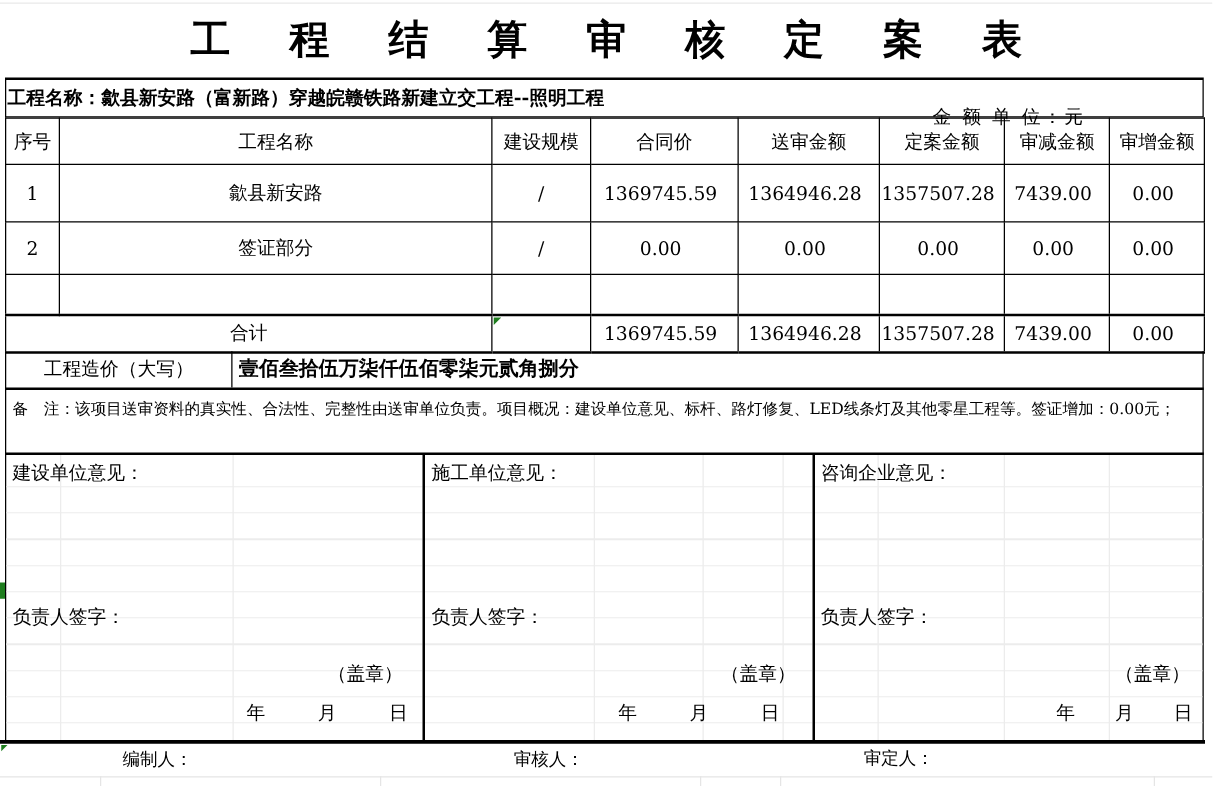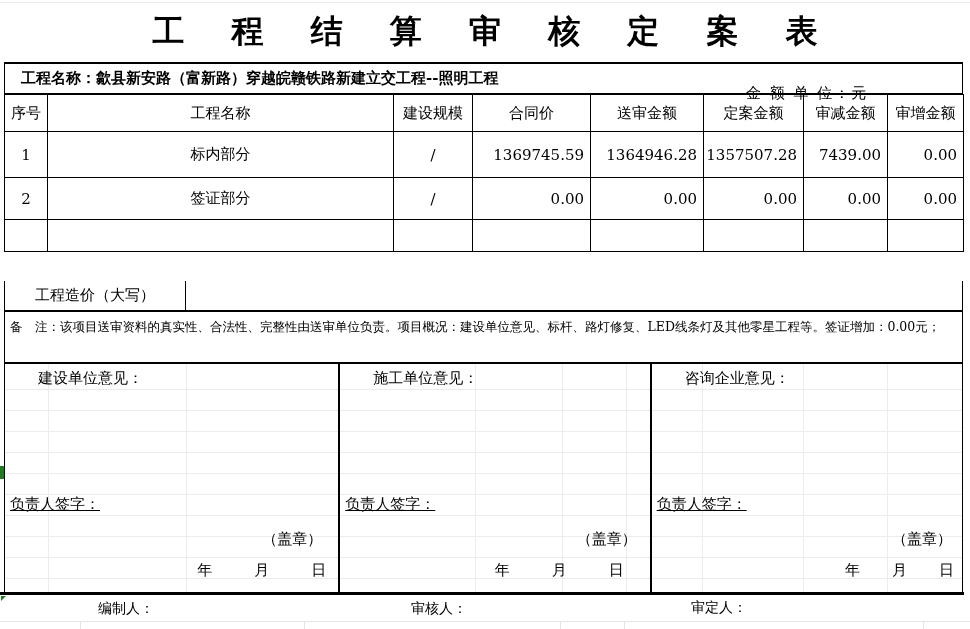--- a/index.html
+++ b/index.html
@@ -20,33 +20,33 @@
     position: absolute; top: 10px; left: 0; width: 100%;
     text-align: center; font-size: 32px; font-weight: bold;
     letter-spacing: 18px; padding-left: 18px; white-space: nowrap;
   }
 
   
   .band-name {
     position: absolute; top: 62px; left: 4px; width: 959px; height: 32px;
     border: 1px solid #000; border-top-width: 2px; font-size: 15px;
   }
-  .band-name .pname { position: absolute; left: 16px; top: 0; line-height: 29px; font-weight: bold; white-space: nowrap; }
+  .band-name .pname { position: absolute; left: 1px; top: 0; line-height: 29px; font-weight: bold; white-space: nowrap; }
   .band-name .punit { position: absolute; left: 741px; top: 15px; line-height: 29px; letter-spacing: 2px; white-space: nowrap; }
 
   
   table.main {
     position: absolute; top: 94px; left: 4px; width: 959px;
     border-collapse: collapse; table-layout: fixed; font-size: 15px;
   }
   table.main th, table.main td {
     border: 1px solid #000; font-weight: normal; overflow: hidden;
     text-align: center; vertical-align: middle; padding: 0;
   }
-  table.main td.num { text-align: right; padding-right: 6px; }
+  table.main td.num { padding-right: 6px; }
   table.main tr.total-row td { border-top-width: 2px; border-bottom-width: 2px; }
   td.rel { position: relative; }
 
   
   .band-words {
     position: absolute; top: 281px; left: 4px; width: 959px; height: 31px;
     border-left: 1px solid #000; border-right: 1px solid #000; border-bottom: 2px solid #000;
     display: flex; font-size: 15px;
   }
   .words-label { width: 181px; border-right: 1px solid #000; text-align: center; line-height: 28px; }
@@ -66,22 +66,22 @@
     display: flex; font-size: 15px;
   }
   .op-cell {
     position: relative; height: 100%;
     background-image: repeating-linear-gradient(to bottom, transparent 0 20px, #ececec 20px 21px);
     background-position: 0 5px;
   }
   .op-c1 { width: 334px; }
   .op-c2 { width: 312px; border-left: 2px solid #000; }
   .op-c3 { width: 313px; border-left: 2px solid #000; }
-  .op-title { position: absolute; top: 5px; left: 5px; white-space: nowrap; margin-left: 28px; }
-  .op-sign  { position: absolute; top: 131px; left: 5px; white-space: nowrap; text-decoration: underline; }
+  .op-title { position: absolute; top: 5px; left: 5px; white-space: nowrap; }
+  .op-sign  { position: absolute; top: 120px; left: 5px; white-space: nowrap; }
   .op-seal  { position: absolute; top: 166px; white-space: nowrap; }
   .op-date  { position: absolute; top: 197px; white-space: nowrap; }
   .op-c1 .op-seal { right: 16px; } .op-c2 .op-seal { right: 13px; } .op-c3 .op-seal { right: 10px; }
   .op-c1 .op-date { right: 12px; } .op-c2 .op-date { right: 26px; } .op-c3 .op-date { right: 8px; }
   .op-c1 .op-date span + span, .op-c2 .op-date span + span { margin-left: 42px; }
   .op-c3 .op-date span + span { margin-left: 32px; }
   .vline { position: absolute; top: 0; bottom: 0; width: 1px; background: #ececec; }
 
   
   .thickline { position: absolute; top: 592px; left: 0; width: 964px; height: 3px; background: #000; }
@@ -133,21 +133,21 @@
       <th>工程名称</th>
       <th>建设规模</th>
       <th>合同价</th>
       <th>送审金额</th>
       <th>定案金额</th>
       <th>审减金额</th>
       <th>审增金额</th>
     </tr>
     <tr style="height:46px">
       <td>1</td>
-      <td>标内部分</td>
+      <td>歙县新安路</td>
       <td>/</td>
       <td class="num">1369745.59</td>
       <td class="num">1364946.28</td>
       <td class="num">1357507.28</td>
       <td class="num">7439.00</td>
       <td class="num">0.00</td>
     </tr>
     <tr style="height:42px">
       <td>2</td>
       <td>签证部分</td>
@@ -161,25 +161,35 @@
     <tr style="height:32px">
       <td></td>
       <td></td>
       <td></td>
       <td class="num"></td>
       <td class="num"></td>
       <td class="num"></td>
       <td class="num"></td>
       <td class="num"></td>
     </tr>
+    <tr style="height:30px" class="total-row">
+      <td colspan="2"><span>合计</span></td>
+      <td class="rel"><span class="err-tri"></span><span></span></td>
+      <td class="num">1369745.59</td>
+      <td class="num">1364946.28</td>
+      <td class="num">1357507.28</td>
+      <td class="num">7439.00</td>
+      <td class="num">0.00</td>
+    </tr>
   </tbody>
     </table>
 
   <div class="band-words">
     <div class="words-label">工程造价（大写）</div>
+    <div class="words-value">壹佰叁拾伍万柒仟伍佰零柒元贰角捌分</div>
   </div>
 
   <div class="band-remark">
     <span>备　注：</span><span>该项目送审资料的真实性、合法性、完整性由送审单位负责。项目概况：建设单位意见、标杆、路灯修复、LED线条灯及其他零星工程等。签证增加：0.00元；</span>
   </div>
 
   <div class="band-opinions">
     <div class="op-cell op-c1">
       <div class="vline" style="left:43px"></div>
       <div class="vline" style="left:181px"></div>

